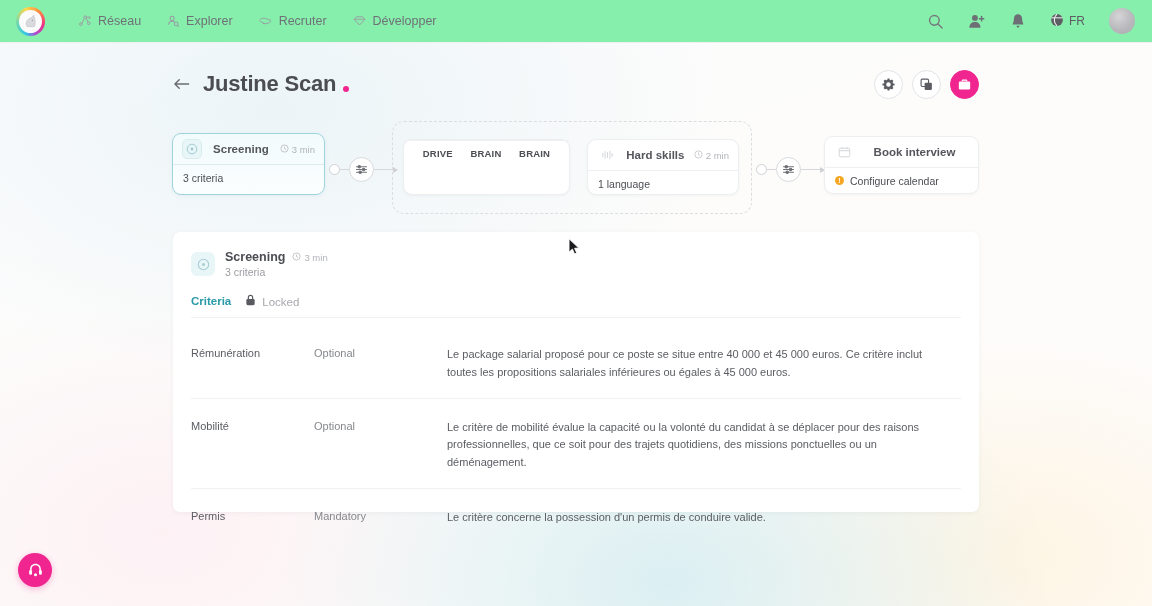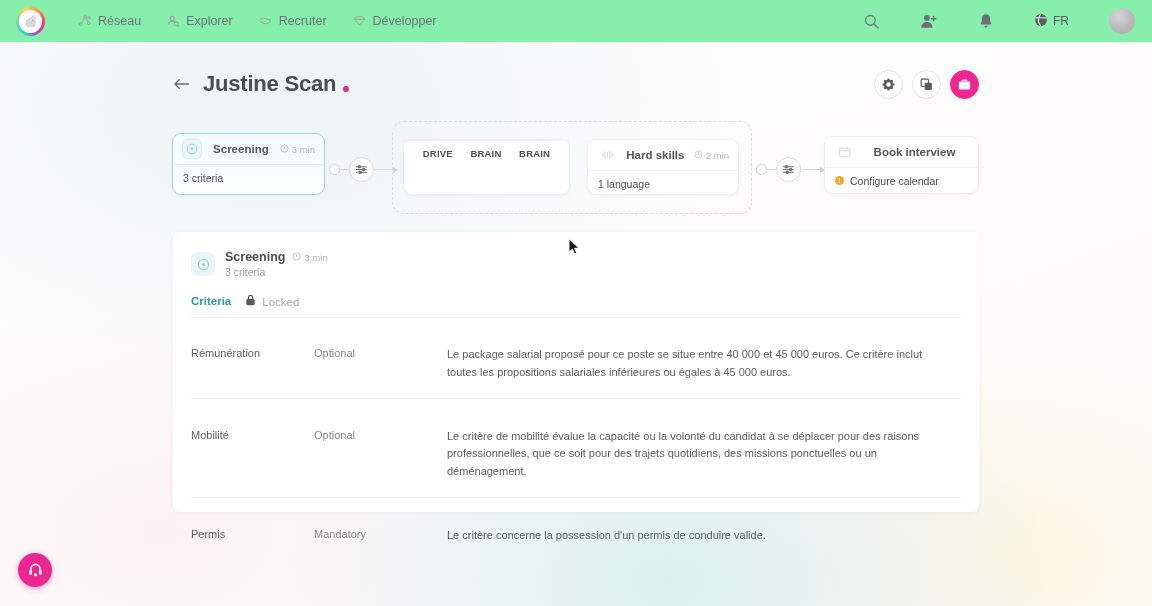--- a/index.html
+++ b/index.html
@@ -36,21 +36,21 @@
     width: 23px; height: 23px; border-radius: 50%;
     background: #fbfbfc; display: flex; align-items: center; justify-content: center;
   }
   .nav { display: flex; align-items: center; margin-left: 33px; gap: 25px; }
   .nav-item {
     display: flex; align-items: center; gap: 6px;
     font-size: 12.5px; color: #6f7177; cursor: pointer; white-space: nowrap;
   }
   .nav-item svg { display: block; }
   .topbar-right {
-    margin-left: auto; display: flex; align-items: center; gap: 40px; margin-right: 17px;
+    margin-left: auto; display: flex; align-items: center; gap: 24px; margin-right: 17px;
   }
   .tb-icon { cursor: pointer; display: flex; align-items: center; }
   .lang { display: flex; align-items: center; gap: 5px; font-size: 12px; color: #5c5e63; cursor: pointer; }
   .avatar {
     width: 26px; height: 26px; border-radius: 50%;
     background: radial-gradient(circle at 38% 32%, #d5d5d7 0%, #b9b9bd 55%, #a9a9ae 100%);
     cursor: pointer;
   }
 
   
@@ -163,21 +163,21 @@
   .tab.locked {
     display: flex; align-items: flex-end; gap: 6px;
     font-weight: 400; color: #a7a9ae;
   }
   .tabs-underline {
     position: absolute; left: 18px; top: 85px; width: 770px; height: 1px; background: #f0f1f3;
   }
 
   .crit-row {
     display: flex; align-items: flex-start;
-    margin: 13px 18px; padding: 16px 0 16px 0;
+    margin: 4px 18px; padding: 16px 0 16px 0;
     border-bottom: 1px solid #f0f1f3;
   }
   .crit-row:last-child { border-bottom: none; }
   .crit-name { width: 123px; flex: 0 0 auto; font-size: 11px; color: #5b5d62; padding-top: 1px; }
   .crit-opt  { width: 133px; flex: 0 0 auto; font-size: 11px; color: #86888d; padding-top: 1px; }
   .crit-desc { flex: 1; font-size: 11px; color: #5b5d62; line-height: 1.62; padding-right: 14px; }
 
   
   .fab {
     position: absolute; left: 18px; top: 553px; width: 34px; height: 34px;

